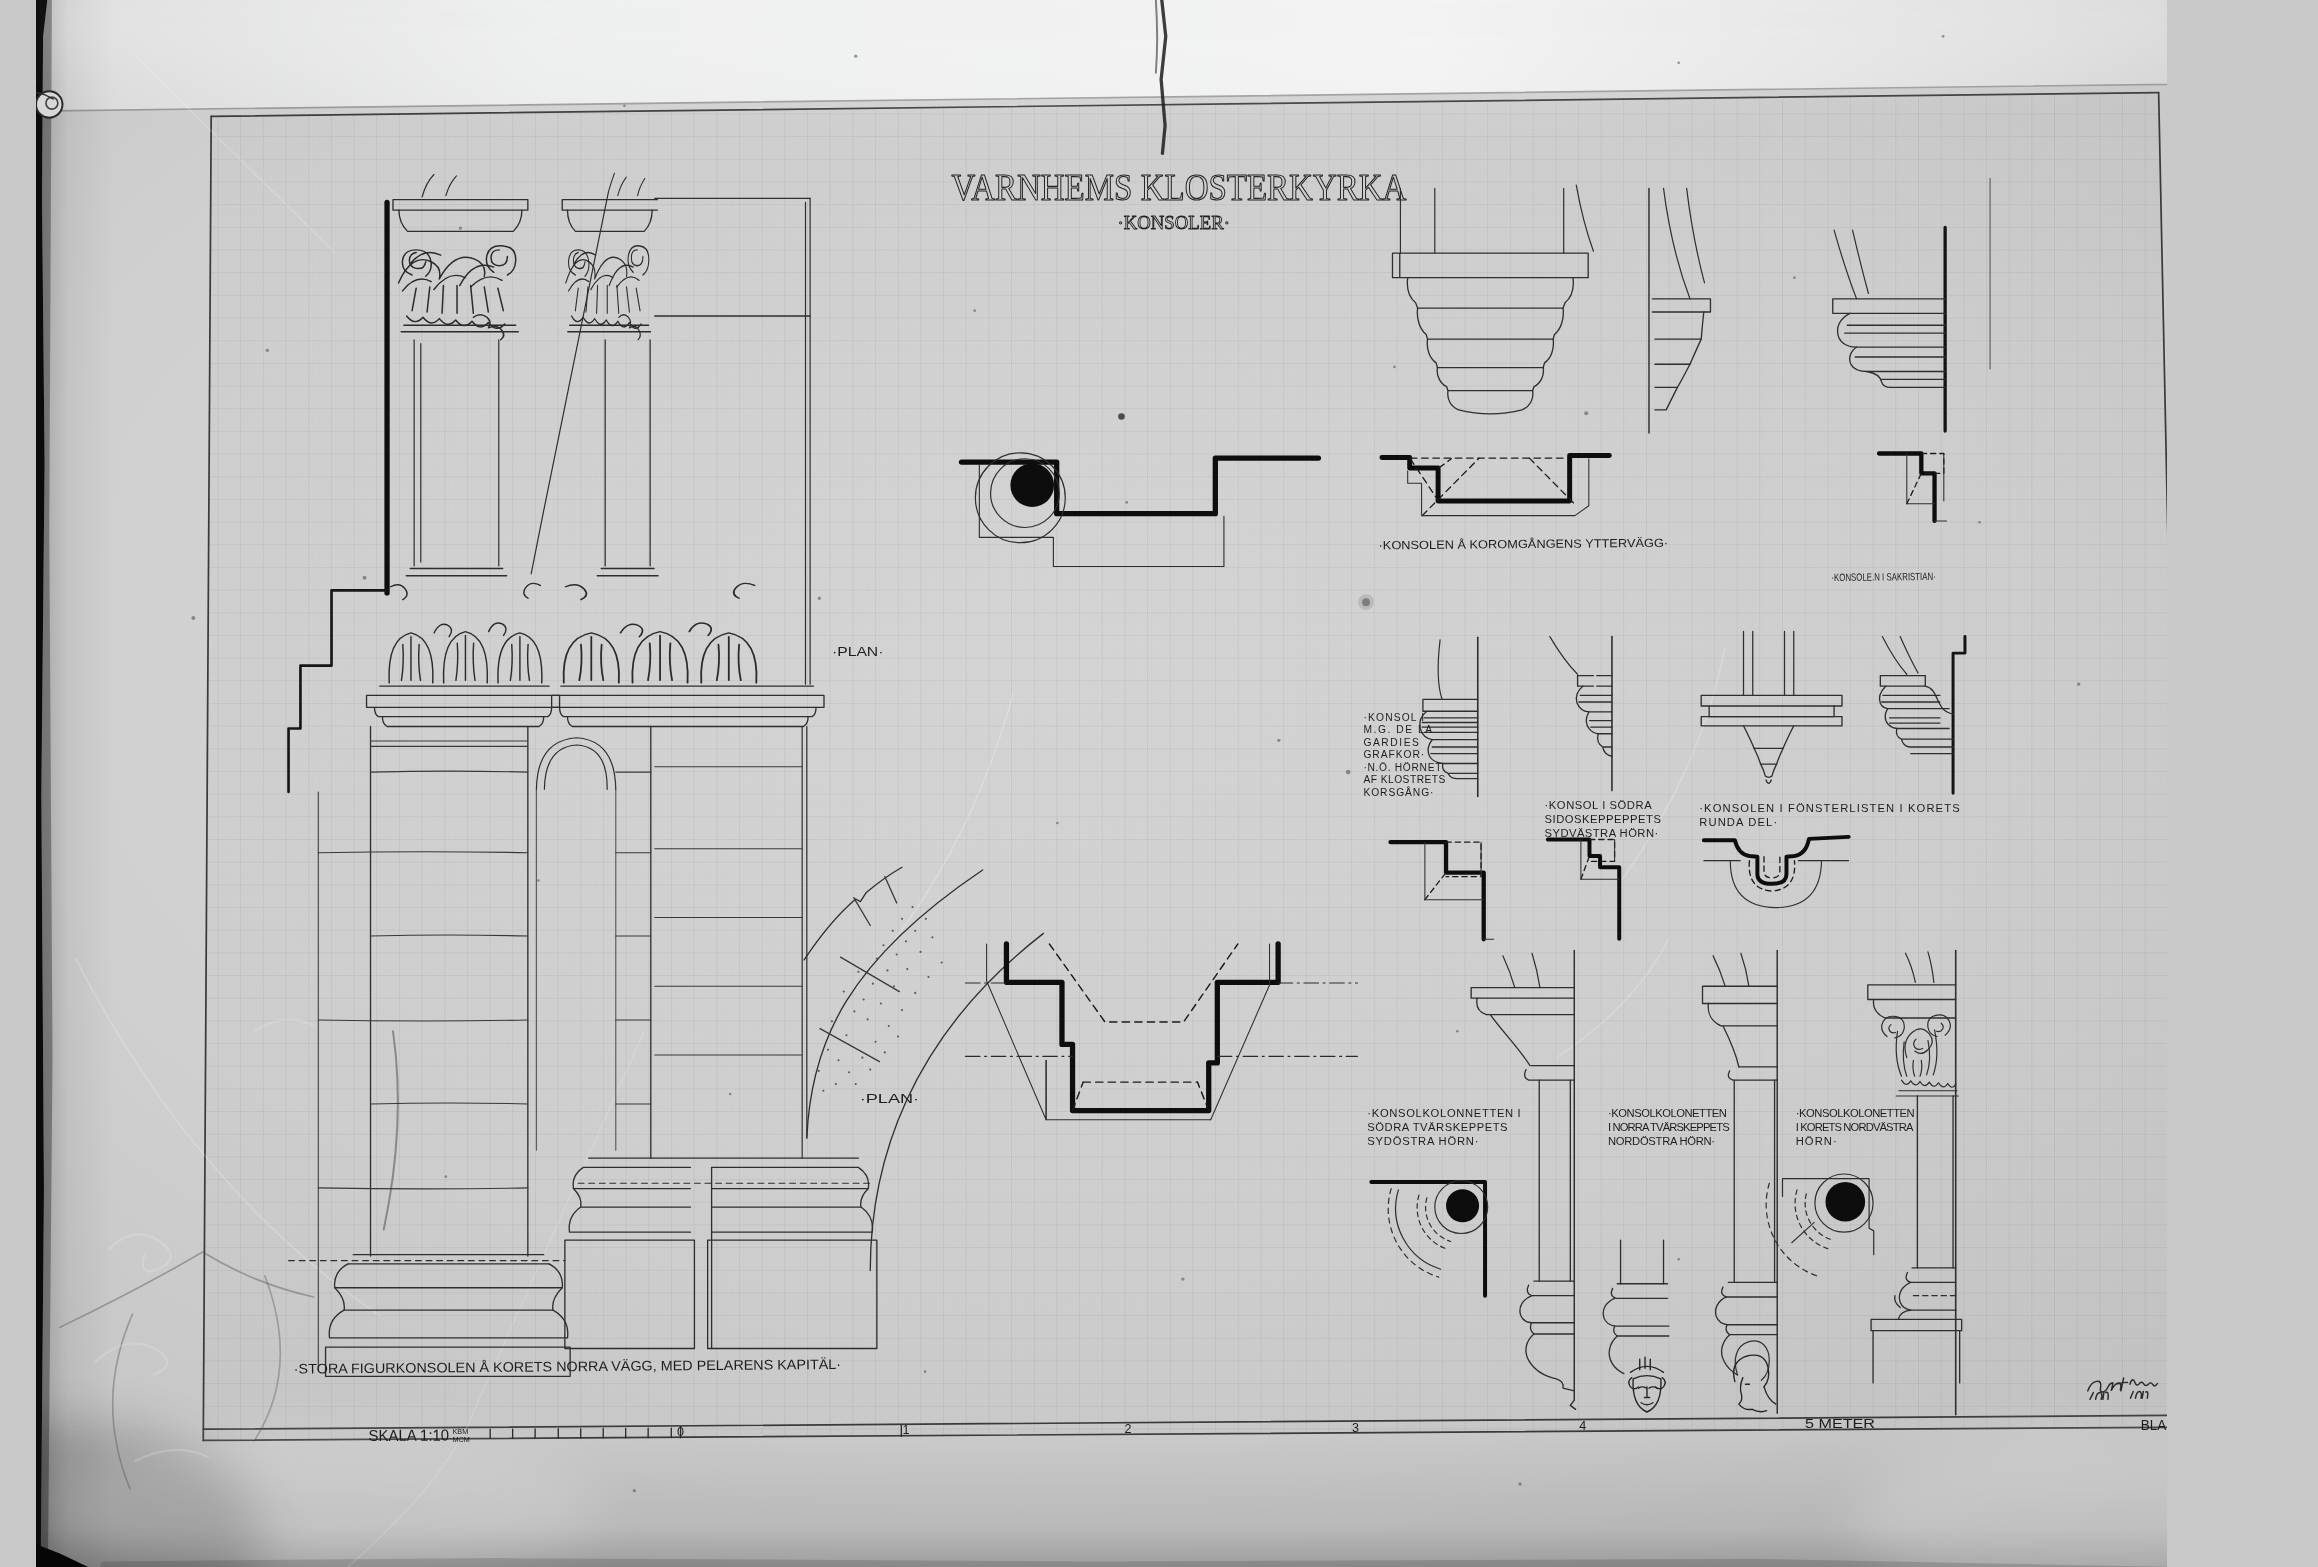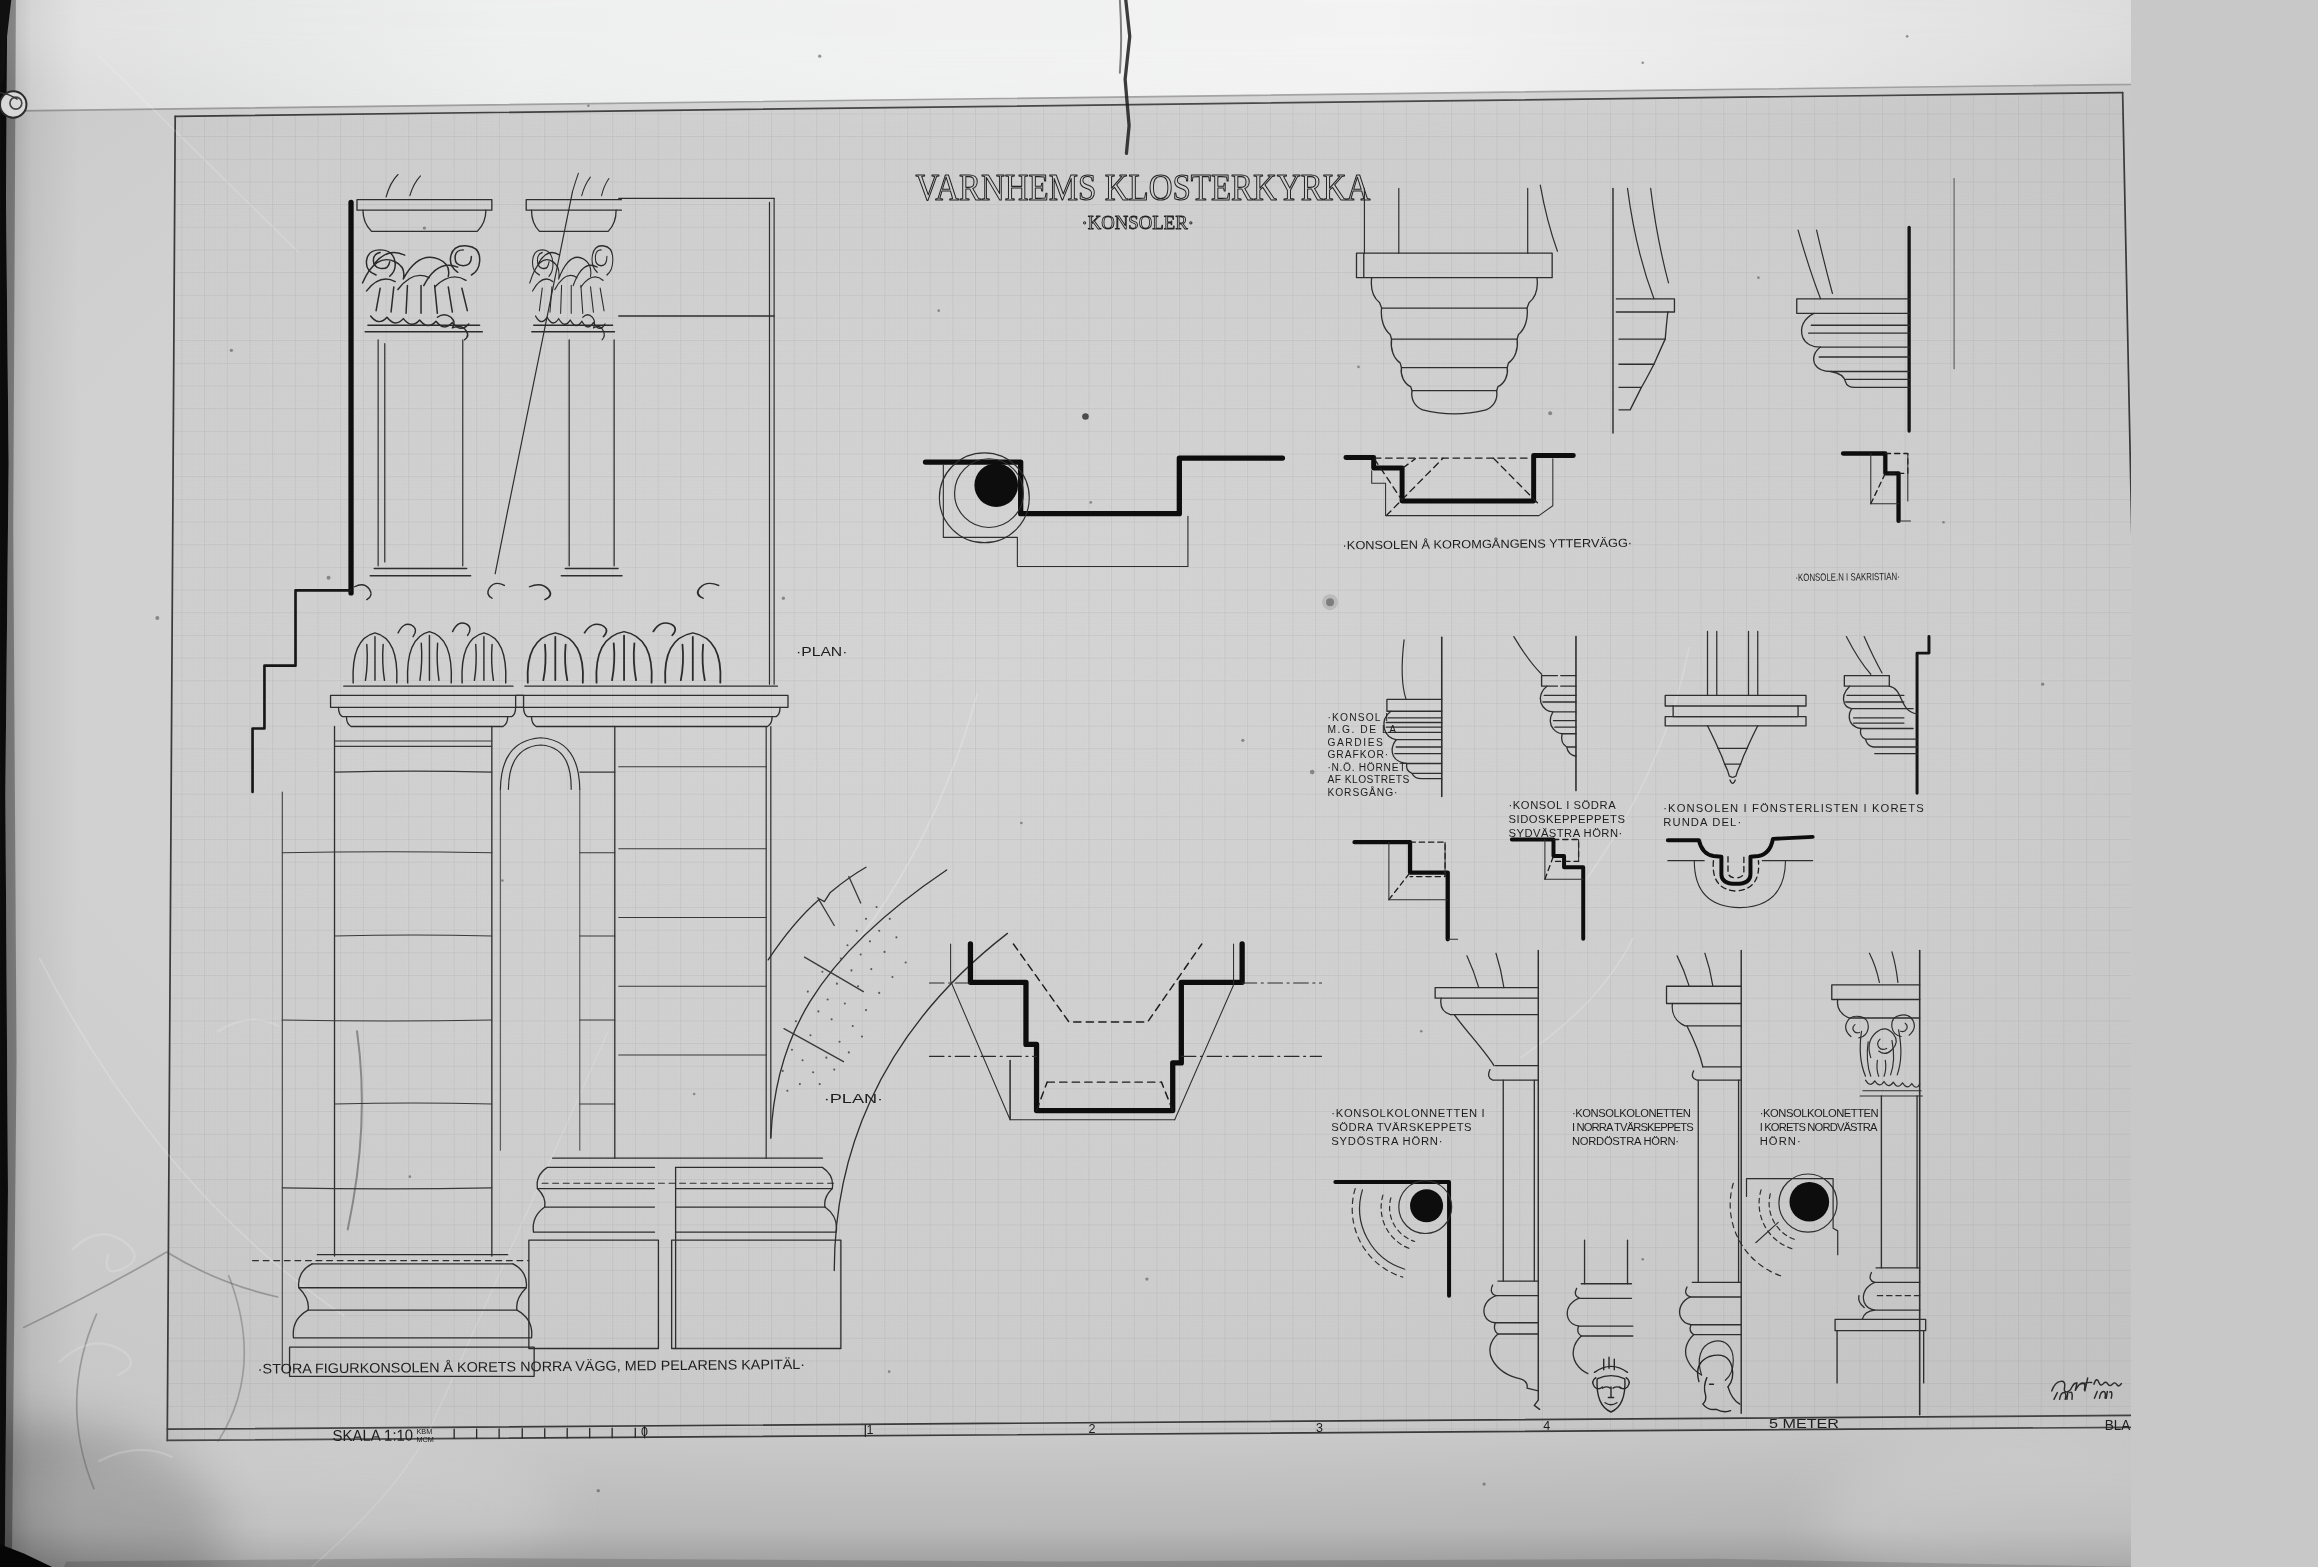--- a/index.html
+++ b/index.html
@@ -1,16 +1,16 @@
 <!DOCTYPE html>
 <html style="font-size:10.6px"><head>
 <meta charset="utf-8">
 <style>
 html,body{margin:0;padding:0;background:#c8c8c8;}
-#c{position:relative;width:2131px;height:1568px;overflow:hidden;}
+#c{position:relative;width:2131px;height:1568px;overflow:hidden;padding-left:36px;}
 svg{display:block}
 text{font-family:"Liberation Sans",sans-serif;fill:#1d1d1d;}
 </style>
 </head>
 <body>
 <div id="c">
 <svg width="2319" height="1568" viewBox="0 0 3508 2372" fill="none" stroke-linecap="round" stroke-linejoin="round">
 <defs>
 <radialGradient id="paperG" cx="42%" cy="38%" r="80%">
 <stop offset="0%" stop-color="#d7d7d7"></stop>

